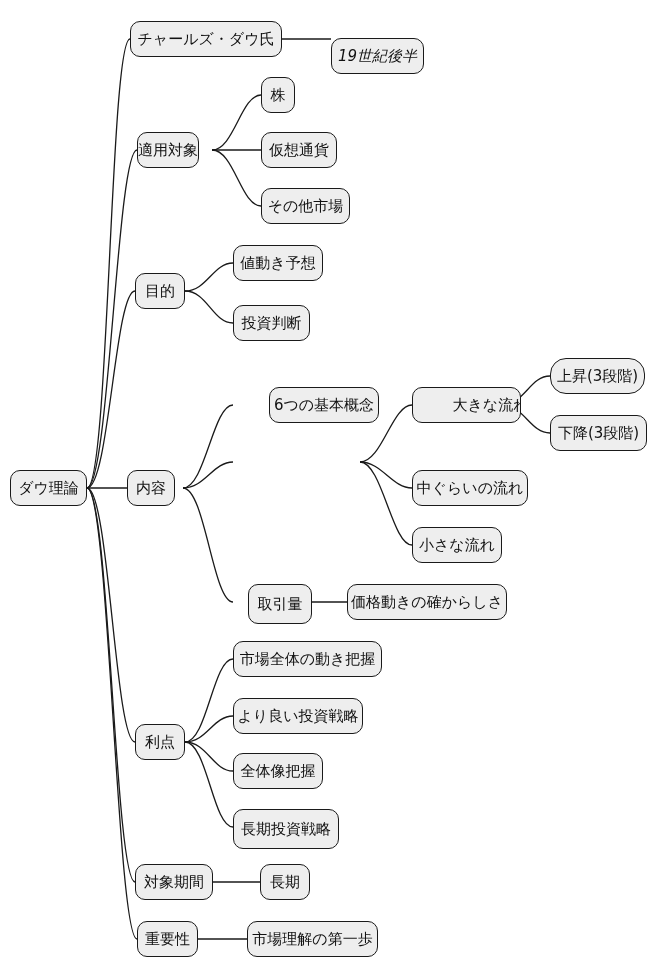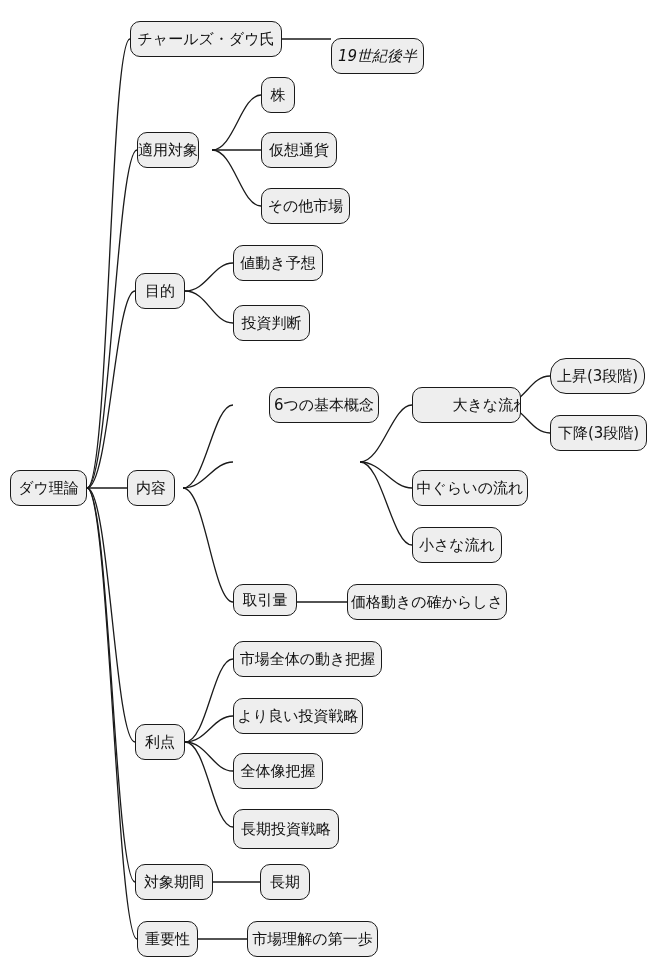--- a/index.html
+++ b/index.html
@@ -82,21 +82,21 @@
     <div class="node" style="left: 331px; top: 38px; width: 93px; height: 36px; font-style: italic;">19世紀後半</div>
     <div class="node" style="left: 137px; top: 132px; width: 62px; height: 36px;">適用対象</div>
     <div class="node" style="left: 261px; top: 77px; width: 34px; height: 36px;">株</div>
     <div class="node" style="left: 261px; top: 132px; width: 76px; height: 36px;">仮想通貨</div>
     <div class="node" style="left: 261px; top: 188px; width: 89px; height: 36px;">その他市場</div>
     <div class="node" style="left: 135px; top: 273px; width: 50px; height: 36px;">目的</div>
     <div class="node" style="left: 233px; top: 245px; width: 90px; height: 36px;">値動き予想</div>
     <div class="node" style="left: 233px; top: 305px; width: 77px; height: 36px;">投資判断</div>
     <div class="node" style="left: 127px; top: 470px; width: 48px; height: 36px;">内容</div>
     <div class="node" style="left: 233px; top: 387px; width: 110px; height: 36px; margin-left: 36px;">6つの基本概念</div>
-    <div class="node" style="left: 233px; top: 584px; width: 64px; height: 32px;">取引量</div>
+    <div class="node" style="left: 248px; top: 584px; width: 64px; height: 40px;">取引量</div>
     <div class="node" style="left: 412px; top: 387px; width: 109px; height: 36px; padding-left: 48px;">大きな流れ</div>
     <div class="node" style="left: 550px; top: 358px; width: 95px; height: 36px; border-radius: 16px;">上昇(3段階)</div>
     <div class="node" style="left: 550px; top: 415px; width: 97px; height: 36px;">下降(3段階)</div>
     <div class="node" style="left: 412px; top: 470px; width: 116px; height: 36px;">中ぐらいの流れ</div>
     <div class="node" style="left: 412px; top: 527px; width: 90px; height: 36px;">小さな流れ</div>
     <div class="node" style="left: 347px; top: 584px; width: 160px; height: 36px;">価格動きの確からしさ</div>
     <div class="node" style="left: 135px; top: 724px; width: 50px; height: 36px; text-align: center;">利点</div>
     <div class="node" style="left: 233px; top: 641px; width: 149px; height: 36px;">市場全体の動き把握</div>
     <div class="node" style="left: 233px; top: 698px; width: 130px; height: 36px;">より良い投資戦略</div>
     <div class="node" style="left: 233px; top: 753px; width: 90px; height: 36px;">全体像把握</div>

